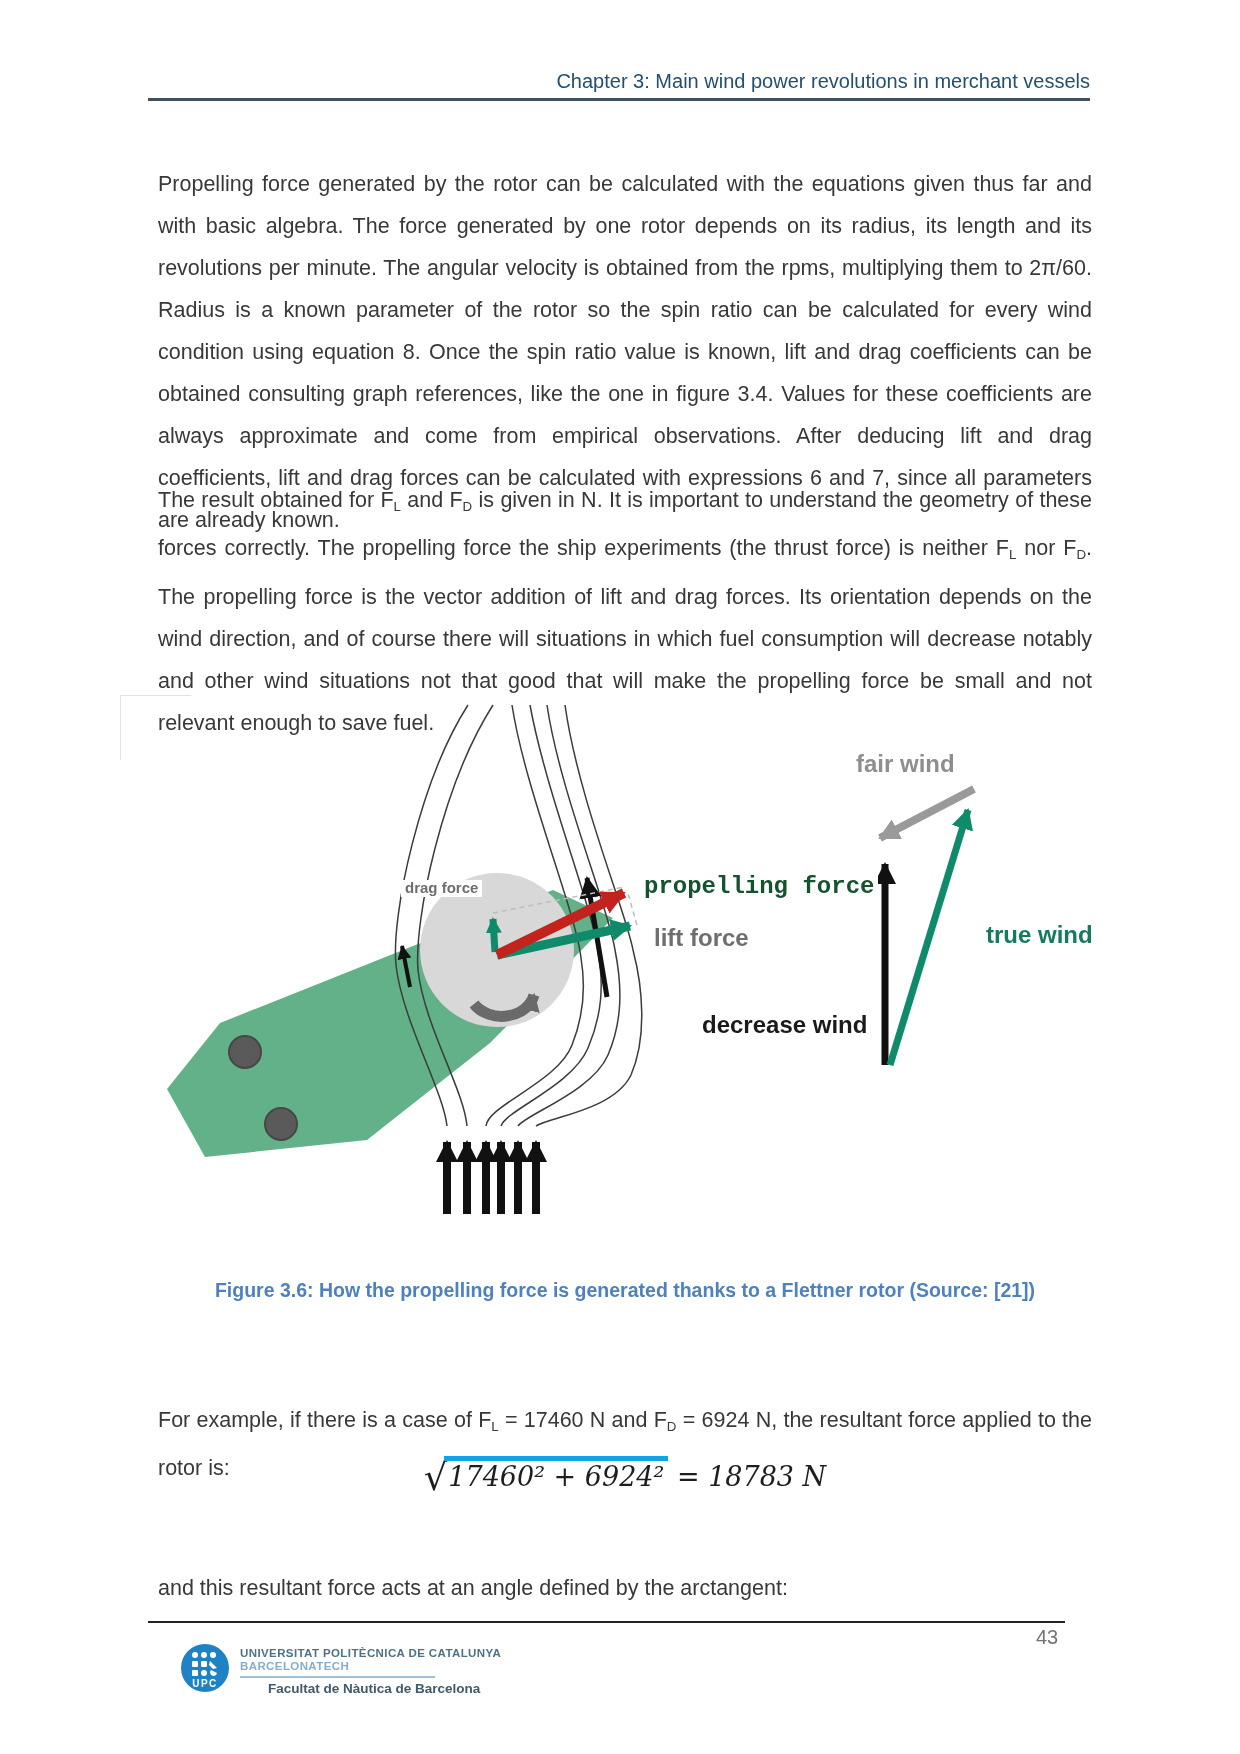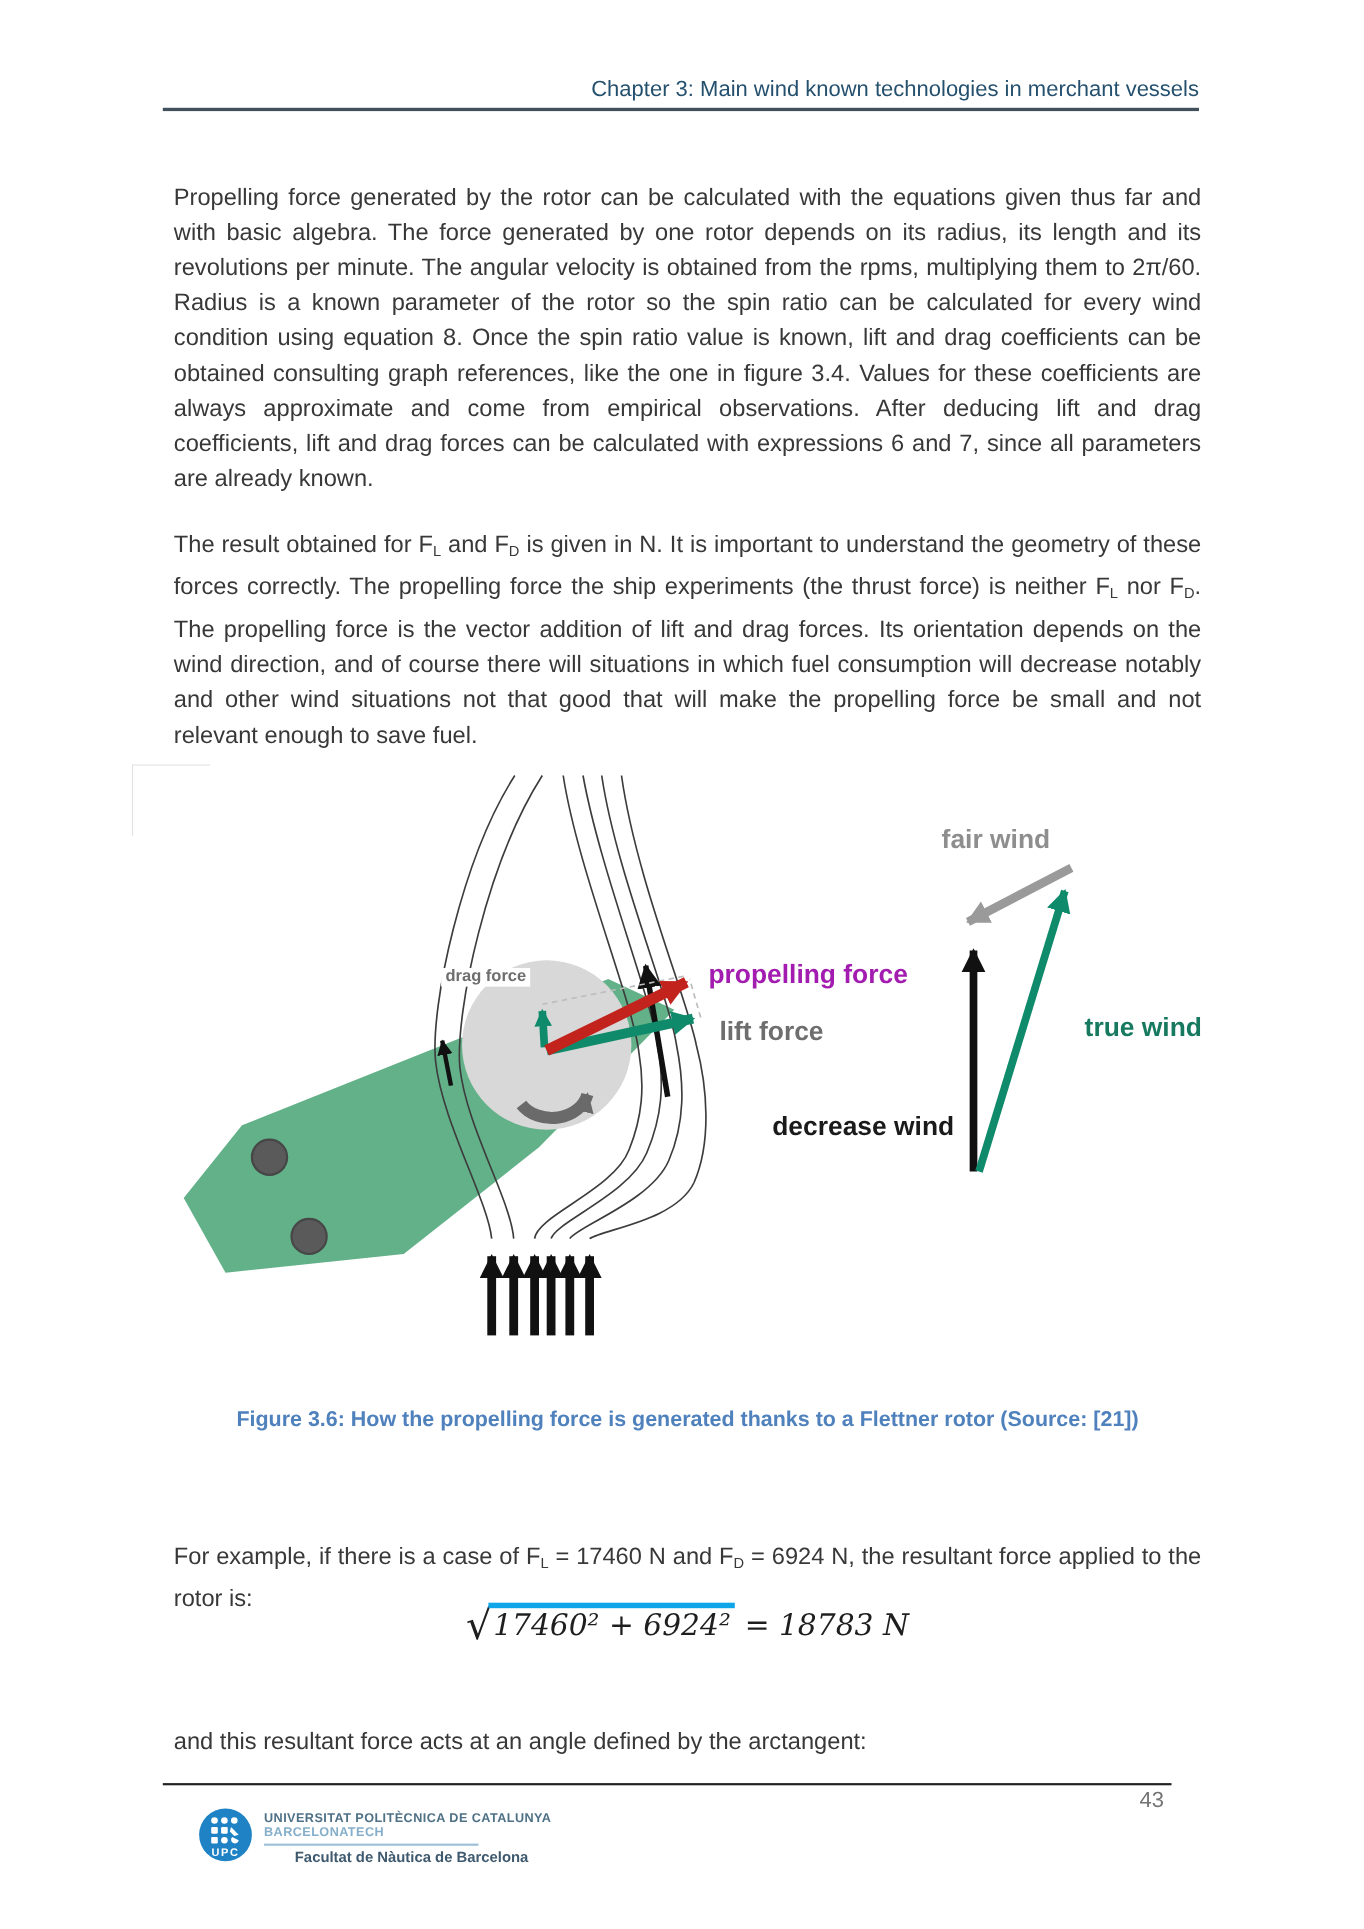--- a/index.html
+++ b/index.html
@@ -10,34 +10,34 @@
   
   .header-title{
     position:absolute;top:70px;left:158px;width:932px;text-align:right;
     font-size:20px;color:#24506e;
   }
   .header-rule{
     position:absolute;top:98px;left:148px;width:942px;height:3px;background:#42505c;
   }
   
   .para{
-    position:absolute;left:158px;width:934px;font-size:21.5px;line-height:32px;
+    position:absolute;left:158px;width:934px;font-size:21.5px;line-height:42px;
     color:#383838;text-align:justify;
   }
   .para sub{font-size:0.62em;vertical-align:-0.28em;}
   #p1{top:141px;}
   #p2{top:457px;}
   #p3{top:1377px;}
   #p4{top:1523px;text-align:left;margin-top:44px;}
   
   .figure-wrap{position:absolute;left:110px;top:690px;width:1000px;height:540px;}
   .figure-svg{position:absolute;left:0;top:0;}
   .fig-label{position:absolute;font-weight:bold;font-size:24px;white-space:nowrap;background:#fff;padding:0 4px;line-height:1.1;}
   .lbl-drag{left:291px;top:190px;color:#6e6e6e;font-size:15px;}
-  .lbl-prop{left:530px;top:184px;color:#a21caf;}
+  .lbl-prop{left:530px;top:184px;color:#14532d;font-family:Liberation Mono, monospace;}
   .lbl-lift{left:540px;top:235px;color:#6e6e6e;}
   .lbl-apparent{left:588px;top:322px;color:#1a1a1a;background:transparent;}
   .lbl-true{left:872px;top:232px;color:#17795f;background:transparent;}
   .lbl-fair{left:742px;top:61px;color:#8e8e8e;background:transparent;}
   
   .caption{
     position:absolute;top:1279px;left:158px;width:934px;text-align:center;
     font-size:19.5px;font-weight:bold;color:#4f81bd;
   }
   
@@ -58,21 +58,21 @@
   .upc-faculty{font-size:13.5px;font-weight:bold;color:#3f5a6e;padding-left:28px;}
   
   .watermark{position:absolute;left:0;top:1555px;width:1240px;height:199px;pointer-events:none;}
   
   .scan-corner{position:absolute;left:120px;top:695px;width:70px;height:64px;
     border-left:1px solid #e3e3e3;border-top:1px solid #e3e3e3;}
 </style>
 </head>
 <body>
 
-<div class="header-title">Chapter 3: Main wind known technologies in merchant vessels</div>
+<div class="header-title">Chapter 3: Main wind power revolutions in merchant vessels</div>
 <div class="header-rule"></div>
 
 <p class="para" id="p1">Propelling force generated by the rotor can be calculated with the equations given thus far and with basic algebra. The force generated by one rotor depends on its radius, its length and its revolutions per minute. The angular velocity is obtained from the rpms, multiplying them to 2π/60. Radius is a known parameter of the rotor so the spin ratio can be calculated for every wind condition using equation 8. Once the spin ratio value is known, lift and drag coefficients can be obtained consulting graph references, like the one in figure 3.4. Values for these coefficients are always approximate and come from empirical observations. After deducing lift and drag coefficients, lift and drag forces can be calculated with expressions 6 and 7, since all parameters are already known.</p>
 <p class="para" id="p2">The result obtained for F<sub>L</sub> and F<sub>D</sub> is given in N. It is important to understand the geometry of these forces correctly. The propelling force the ship experiments (the thrust force) is neither F<sub>L</sub> nor F<sub>D</sub>. The propelling force is the vector addition of lift and drag forces. Its orientation depends on the wind direction, and of course there will situations in which fuel consumption will decrease notably and other wind situations not that good that will make the propelling force be small and not relevant enough to save fuel.</p>
 
 <div class="scan-corner"></div>
 <div class="figure-wrap">
   <svg class="figure-svg" width="1000" height="540" viewBox="0 0 1000 540">
     <defs>
       <marker id="mk-black-big" markerUnits="userSpaceOnUse" markerWidth="26" markerHeight="24" refX="20" refY="11" orient="auto">

